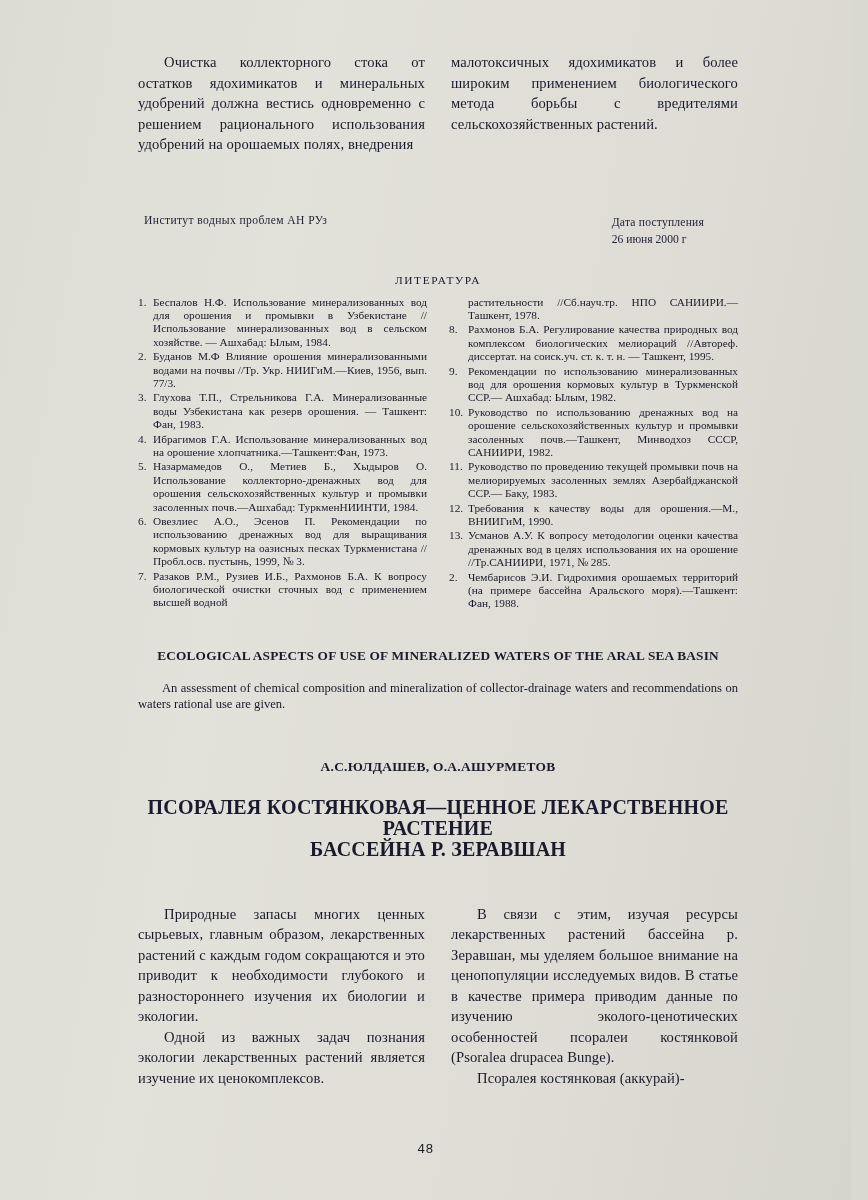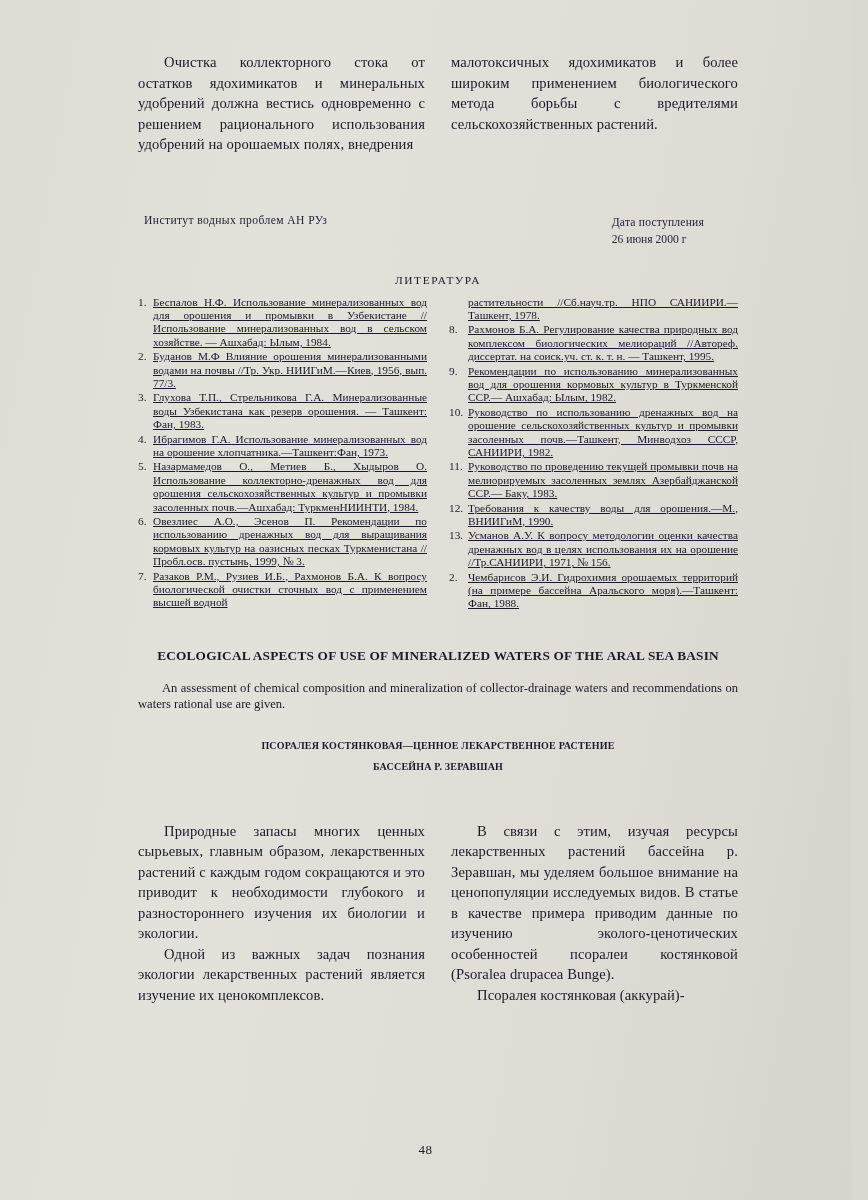--- a/index.html
+++ b/index.html
@@ -95,21 +95,20 @@
   }
   ol.refs li .num {
     width: 15px;
     flex: 0 0 15px;
     text-align: left;
   }
   ol.refs li .txt {
     flex: 1;
     text-align: justify;
     text-justify: inter-word;
-    text-decoration: underline;
   }
   ol.refs li.wide .num { width: 19px; flex: 0 0 19px; }
 
   
   .en-title {
     margin-top: 36px;
     text-align: center;
     font-weight: bold;
     font-size: 13.3px;
     letter-spacing: 0.2px;
@@ -127,35 +126,36 @@
     margin-top: 46px;
     text-align: center;
     font-weight: bold;
     font-size: 13.4px;
     letter-spacing: 0.3px;
   }
   .art-title {
     margin-top: 22px;
     text-align: center;
     font-weight: bold;
-    font-size: 10px;
+    font-size: 20px;
     line-height: 21px;
     letter-spacing: 0.2px;
   }
   .art-body {
     margin-top: 44px;
   }
   .pgnum {
     position: absolute;
     left: 0;
     right: 0;
     top: 1142px;
     text-align: center;
     font-size: 13px;
     letter-spacing: 0.5px;
+    font-family: Liberation Mono, monospace;
   }
 </style>
 </head>
 <body>
 
 <div class="page">
   <div class="content">
 
     <div class="two-col tail-block">
       <div class="col">
@@ -229,35 +229,36 @@
           <li class="wide">
               <span class="num">11.</span>
               <span class="txt">Руководство по проведению текущей промывки почв на мелиорируемых засоленных землях Азербайджанской ССР.— Баку, 1983.</span>
             </li>
           <li class="wide">
               <span class="num">12.</span>
               <span class="txt">Требования к качеству воды для орошения.—М., ВНИИГиМ, 1990.</span>
             </li>
           <li class="wide">
               <span class="num">13.</span>
-              <span class="txt">Усманов А.У. К вопросу методологии оценки качества дренажных вод в целях использования их на орошение //Тр.САНИИРИ, 1971, № 156.</span>
+              <span class="txt">Усманов А.У. К вопросу методологии оценки качества дренажных вод в целях использования их на орошение //Тр.САНИИРИ, 1971, № 285.</span>
             </li>
           <li class="wide">
               <span class="num">2.</span>
               <span class="txt">Чембарисов Э.И. Гидрохимия орошаемых территорий (на примере бассейна Аральского моря).—Ташкент: Фан, 1988.</span>
             </li>
         </ol>
       </div>
     </div>
 
     <div class="en-title">ECOLOGICAL ASPECTS OF USE OF MINERALIZED WATERS OF THE ARAL SEA BASIN</div>
     <div class="en-abs">
       <p class="indent2">An  assessment of chemical composition and mineralization of collector-drainage waters  and recommendations on waters rational use are given.</p>
     </div>
 
+    <div class="authors">А.С.ЮЛДАШЕВ, О.А.АШУРМЕТОВ</div>
     <div class="art-title">
       <div>ПСОРАЛЕЯ КОСТЯНКОВАЯ—ЦЕННОЕ ЛЕКАРСТВЕННОЕ РАСТЕНИЕ</div>
       <div>БАССЕЙНА Р. ЗЕРАВШАН</div>
     </div>
 
     <div class="two-col art-body">
       <div class="col">
         <p class="body-text indent">Природные запасы многих ценных сырьевых, главным образом, лекарственных растений с каждым годом сокращаются и это приводит к необходимости глубокого и разностороннего изучения их биологии и экологии.</p>
         <p class="body-text indent">Одной из важных задач познания экологии лекарственных растений является изучение их ценокомплексов.</p>
       </div>

